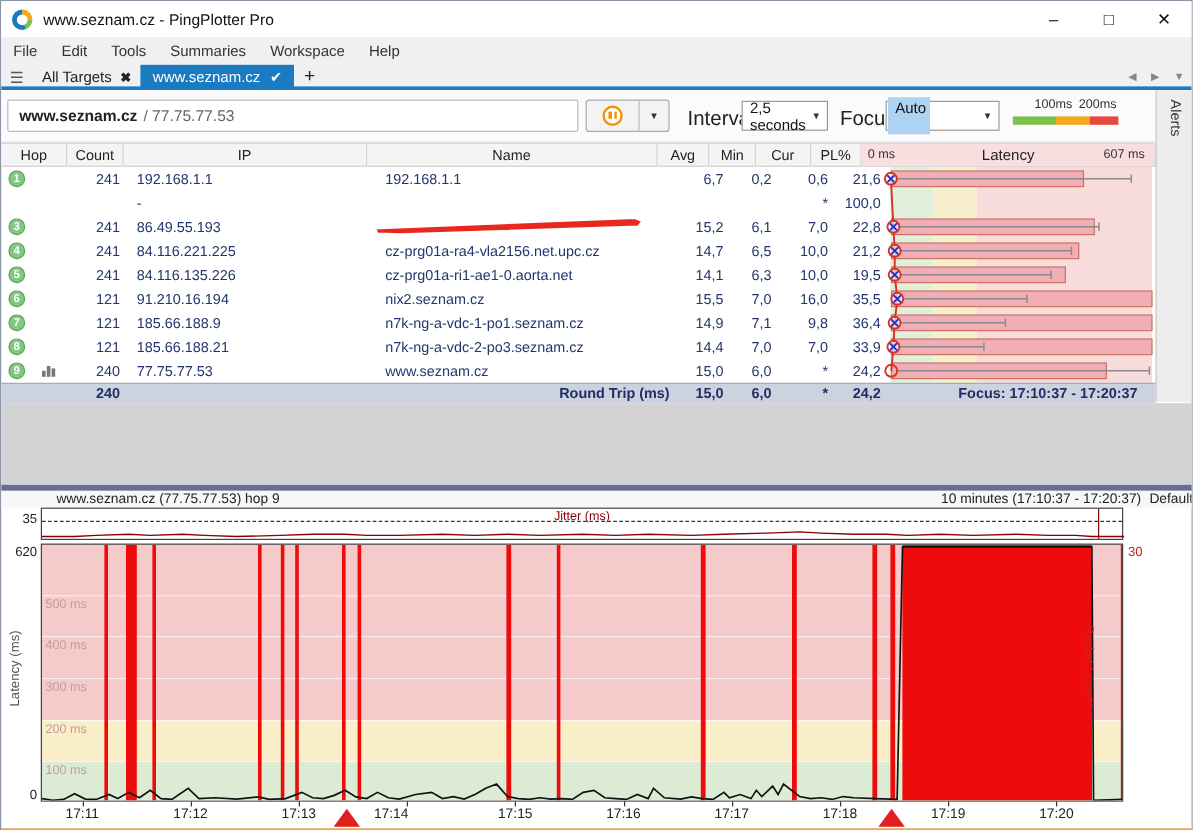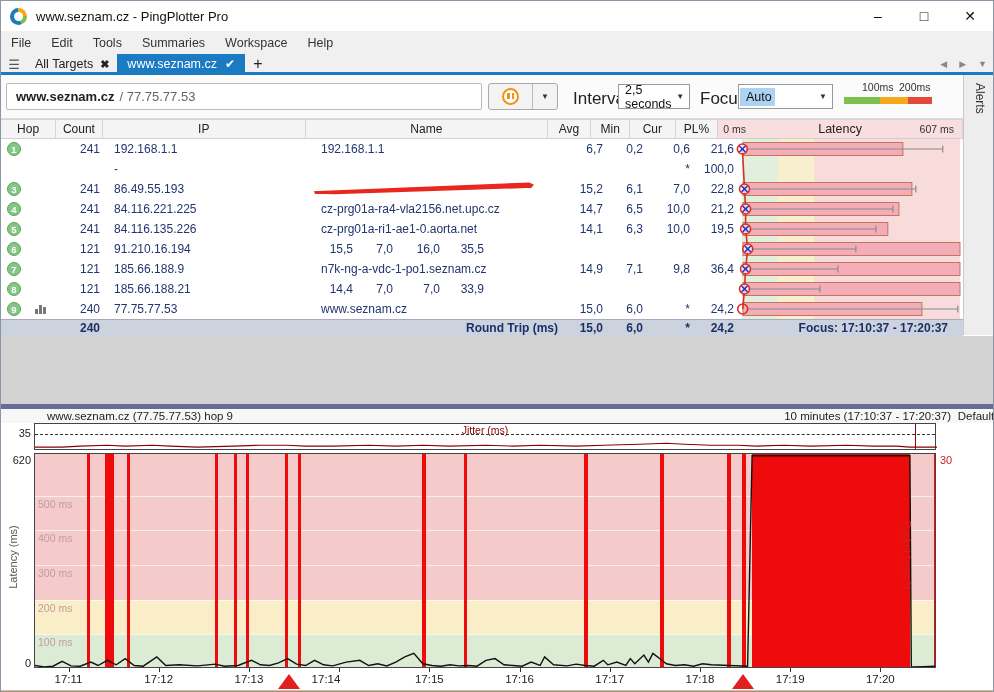--- a/index.html
+++ b/index.html
@@ -40,21 +40,21 @@
   #pause-group { position:absolute; left:487px; top:8px; height:27px; display:flex; border:1px solid #aaa; border-radius:3px; background:#f3f3f3; overflow:hidden; }
   #pause-btn { width:44px; display:flex; align-items:center; justify-content:center; border-right:1px solid #bbb; }
   #pause-icon { width:17px; height:17px; border-radius:50%; border:2.5px solid #f0930f; background:#fff; position:relative; }
   #pause-icon::before, #pause-icon::after { content:""; position:absolute; top:3px; width:2.5px; height:6px; background:#f0930f; }
   #pause-icon::before { left:3px; } #pause-icon::after { right:3px; }
   #pause-drop { width:24px; display:flex; align-items:center; justify-content:center; font-size:8px; color:#333; }
   .tool-label { position:absolute; top:14px; font-size:17px; color:#222; }
   .combo { position:absolute; top:9px; height:25px; background:#fff; border:1px solid #999; display:flex; align-items:center; font-size:12.5px; color:#111; }
   .combo .val { padding-left:6px; flex:1; }
   .combo .arrow { width:18px; text-align:center; font-size:8px; color:#333; }
-  #focus-combo .val { background:#aed3f2; flex:0 0 auto; padding:2px 3px 2px 6px; margin-left:1px; }
+  #focus-combo .val { background:#aed3f2; flex:0 0 auto; padding:2px 3px 15px 6px; margin-left:1px; }
   #scale-widget { position:absolute; left:843px; top:6px; width:88px; height:26px; }
   #scale-widget .lbls { position:relative; height:14px; font-size:10.5px; color:#333; }
   #scale-widget .lbls span { position:absolute; top:0; }
   #scale-bar { display:flex; height:7px; margin-top:2px; }
   
   #alerts-strip { position:absolute; left:962px; top:74px; width:32px; height:260px; background:#ededed; border-left:1px solid #c9c9c9; }
   #alerts-strip span { display:block; margin:8px auto 0 auto; writing-mode:vertical-rl; font-size:12px; color:#333; }
   
   #table { position:absolute; left:0; top:118px; width:962px; }
   #thead { position:absolute; left:0; top:0; height:20px; width:962px; display:flex; background:#f4f4f4; border-top:1px solid #d5d5d5; border-bottom:1px solid #cfcfcf; font-size:12px; color:#222; }
@@ -275,20 +275,21 @@
           <div class="cell num" style="width: 40px;">6,3</div>
           <div class="cell num" style="width: 47px;">10,0</div>
           <div class="cell num" style="width: 44px;">19,5</div>
         </div>
         <div class="trow" style="top: 100px;">
           <div class="cell c-hop" style="width: 57px;">
             <span class="hopnum">6</span>
           </div>
           <div class="cell c-count" style="width: 48px;">121</div>
           <div class="cell c-ip" style="width: 210px;">91.210.16.194</div>
+          <div class="cell c-name" style="width: 250px;">nix2.seznam.cz</div>
           <div class="cell num" style="width: 45px;">15,5</div>
           <div class="cell num" style="width: 40px;">7,0</div>
           <div class="cell num" style="width: 47px;">16,0</div>
           <div class="cell num" style="width: 44px;">35,5</div>
         </div>
         <div class="trow" style="top: 120px;">
           <div class="cell c-hop" style="width: 57px;">
             <span class="hopnum">7</span>
           </div>
           <div class="cell c-count" style="width: 48px;">121</div>
@@ -298,20 +299,21 @@
           <div class="cell num" style="width: 40px;">7,1</div>
           <div class="cell num" style="width: 47px;">9,8</div>
           <div class="cell num" style="width: 44px;">36,4</div>
         </div>
         <div class="trow" style="top: 140px;">
           <div class="cell c-hop" style="width: 57px;">
             <span class="hopnum">8</span>
           </div>
           <div class="cell c-count" style="width: 48px;">121</div>
           <div class="cell c-ip" style="width: 210px;">185.66.188.21</div>
+          <div class="cell c-name" style="width: 250px;">n7k-ng-a-vdc-2-po3.seznam.cz</div>
           <div class="cell num" style="width: 45px;">14,4</div>
           <div class="cell num" style="width: 40px;">7,0</div>
           <div class="cell num" style="width: 47px;">7,0</div>
           <div class="cell num" style="width: 44px;">33,9</div>
         </div>
         <div class="trow" style="top: 160px;">
           <div class="cell c-hop" style="width: 57px;">
             <span class="hopnum">9</span>
             <span class="chart-ico">
               <i style="height: 5px;"></i>

